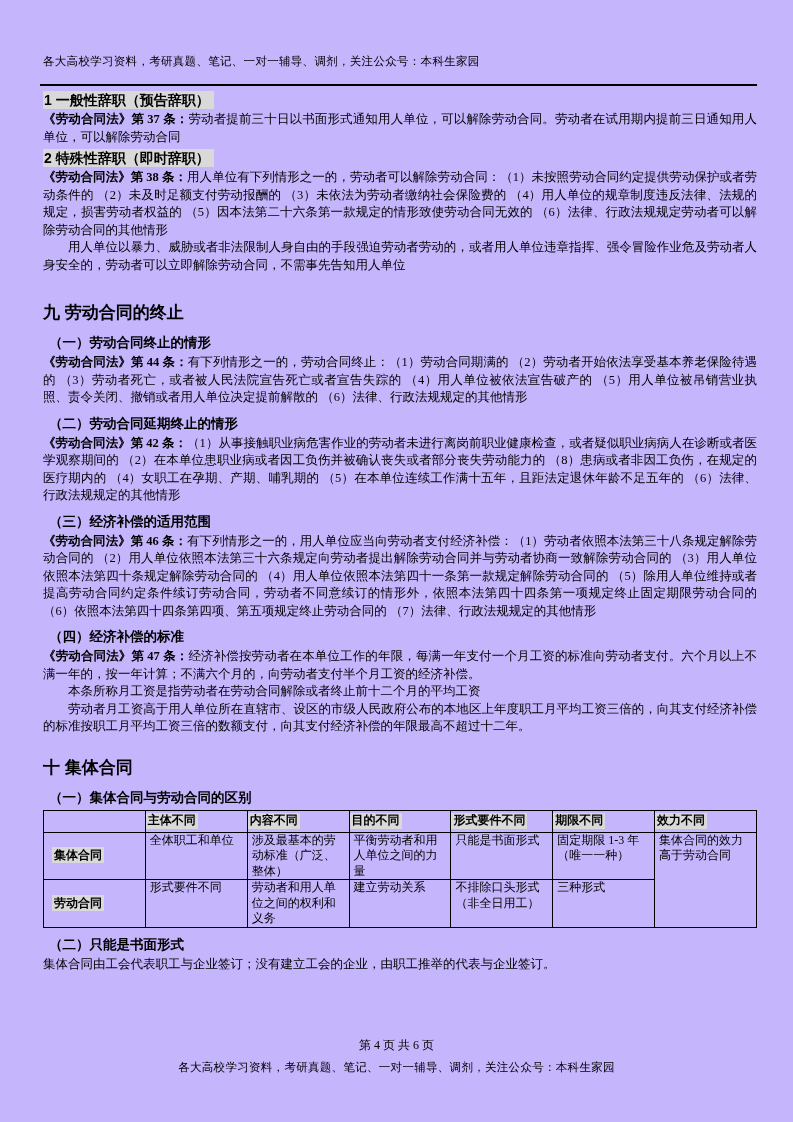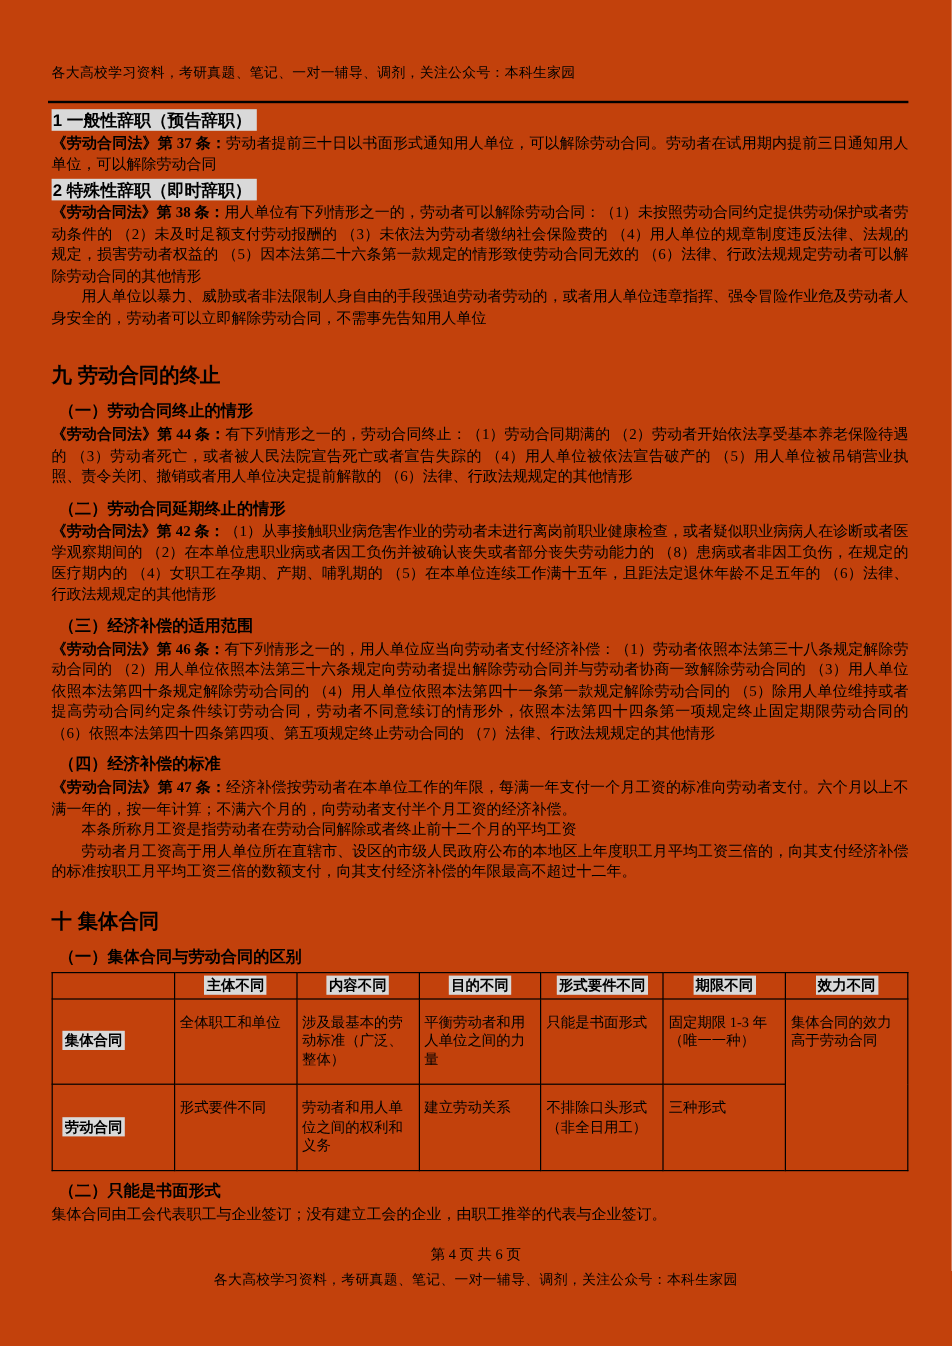--- a/index.html
+++ b/index.html
@@ -1,20 +1,20 @@
 <!DOCTYPE html>
 <html lang="zh"><head>
 <meta charset="utf-8">
 <style>
   * { margin: 0; padding: 0; box-sizing: border-box; }
   html, body { background: #ffffff; }
   body { width: 793px; height: 1122px; overflow: hidden; }
   .page {
     position: relative; width: 793px; height: 1122px;
-    background: #c2410c; color: #000;
+    background: #c4b5fd; color: #000;
     font-family: "Liberation Serif", "DejaVu Serif", serif;
   }
   .header-note {
     position: absolute; top: 54px; left: 43px;
     font-size: 11.5px; line-height: 15px; letter-spacing: .3px;
   }
   .top-rule {
     position: absolute; top: 84px; left: 40px; width: 717px;
     border-top: 2.5px solid #000;
   }
@@ -41,25 +41,25 @@
     font-size: 13.5px; font-weight: bold; line-height: 19px;
     font-family: "Liberation Sans", "DejaVu Sans", sans-serif;
     margin: 7px 0 2px 6px;
   }
   table.cmp {
     border-collapse: collapse; width: 100%; table-layout: fixed;
     margin-top: 3px; font-size: 12px;
   }
   .cmp th, .cmp td {
     border: 1.2px solid #000; vertical-align: top;
-    padding: 12px 4px; line-height: 15.5px; text-align: left;
+    padding: 0 4px; line-height: 15.5px; text-align: left;
   }
   .cmp th {
-    text-align: center; padding: 2px 0; line-height: 17px;
-    font-family: Liberation Serif, serif;
+    padding: 2px 0; line-height: 17px;
+    font-family: Liberation Mono, monospace;
   }
   .cmp td.rowlabel {
     vertical-align: middle; font-weight: bold; padding-left: 8px;
     font-family: "Liberation Sans", "DejaVu Sans", sans-serif;
   }
   .cmp th .hl, .cmp td.rowlabel .hl { padding: 1px 2px; }
   .footer {
     position: absolute; top: 1037px; left: 0; width: 100%;
     text-align: center; font-size: 12px; line-height: 16px;
   }

